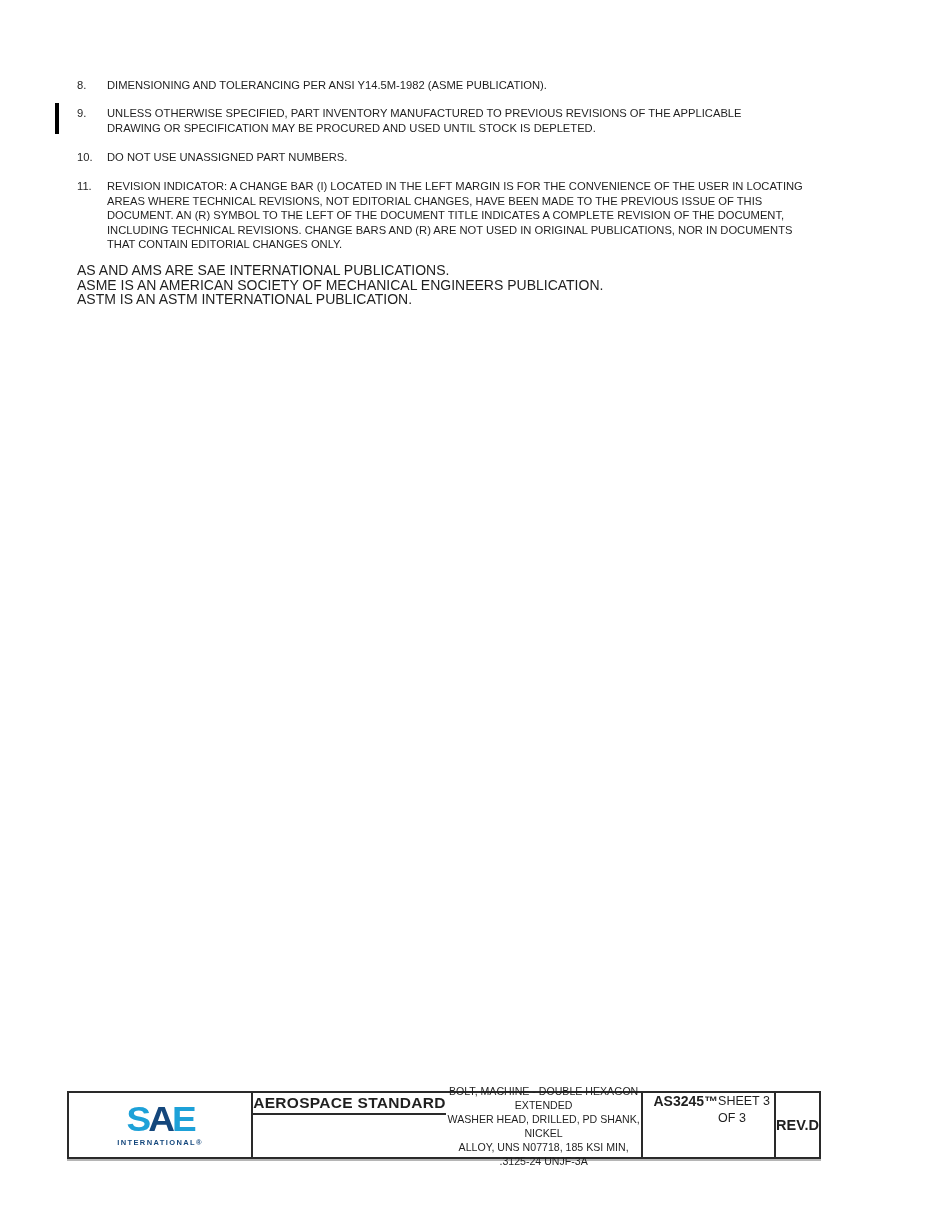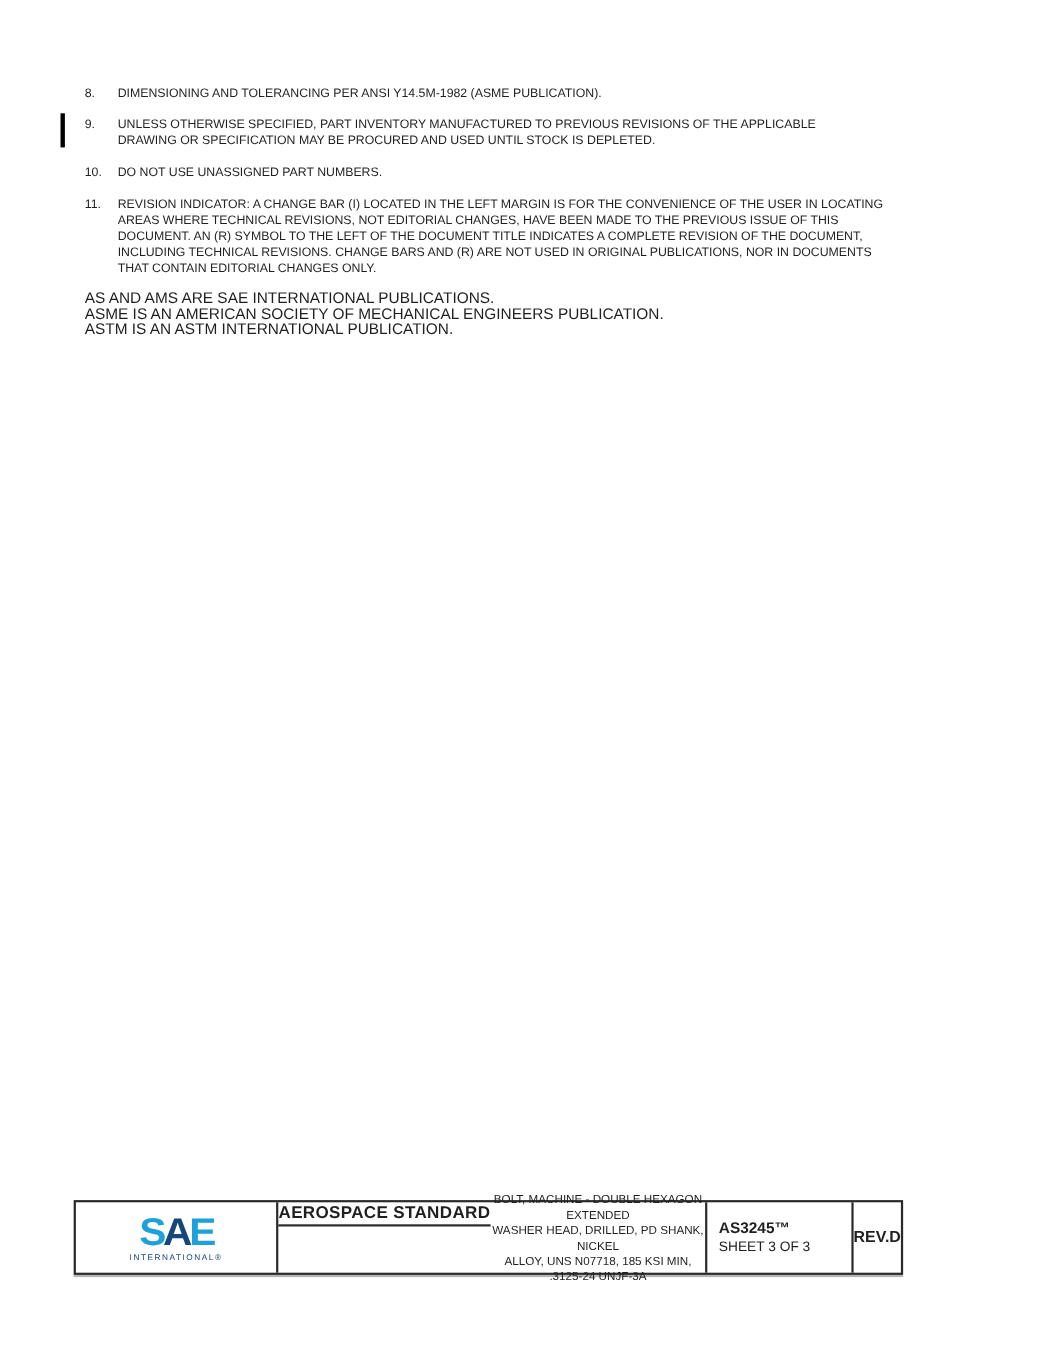--- a/index.html
+++ b/index.html
@@ -76,21 +76,21 @@
     font-size: 37px;
     line-height: 33px;
     letter-spacing: -3px;
     transform: scaleY(0.95);
   }
   .sae-light { color: #1da1d8; }
   .sae-dark  { color: #14477c; }
   .sae-sub {
     margin-top: 2px;
     font-size: 7.5px;
-    font-weight: normal;
+    font-weight: bold;
     letter-spacing: 1.4px;
     color: #14477c;
   }
 
   .title-cell {
     width: 424px;
     border-right: 2px solid #2a2a2a;
     display: flex;
     flex-direction: row;
   }
@@ -112,21 +112,21 @@
     font-size: 10.6px;
     line-height: 14px;
     white-space: pre-line;
     padding-top: 1px;
   }
 
   .number-cell {
     width: 143px;
     border-right: 2px solid #2a2a2a;
     display: flex;
-    flex-direction: column;
+    flex-direction: row;
     justify-content: center;
     padding-left: 10px;
   }
   .doc-number { font-weight: bold; font-size: 14px; line-height: 17px; }
   .sheet-info { font-size: 12.5px; line-height: 17px; }
 
   .rev-cell {
     flex: 1;
     display: flex;
     align-items: center;

